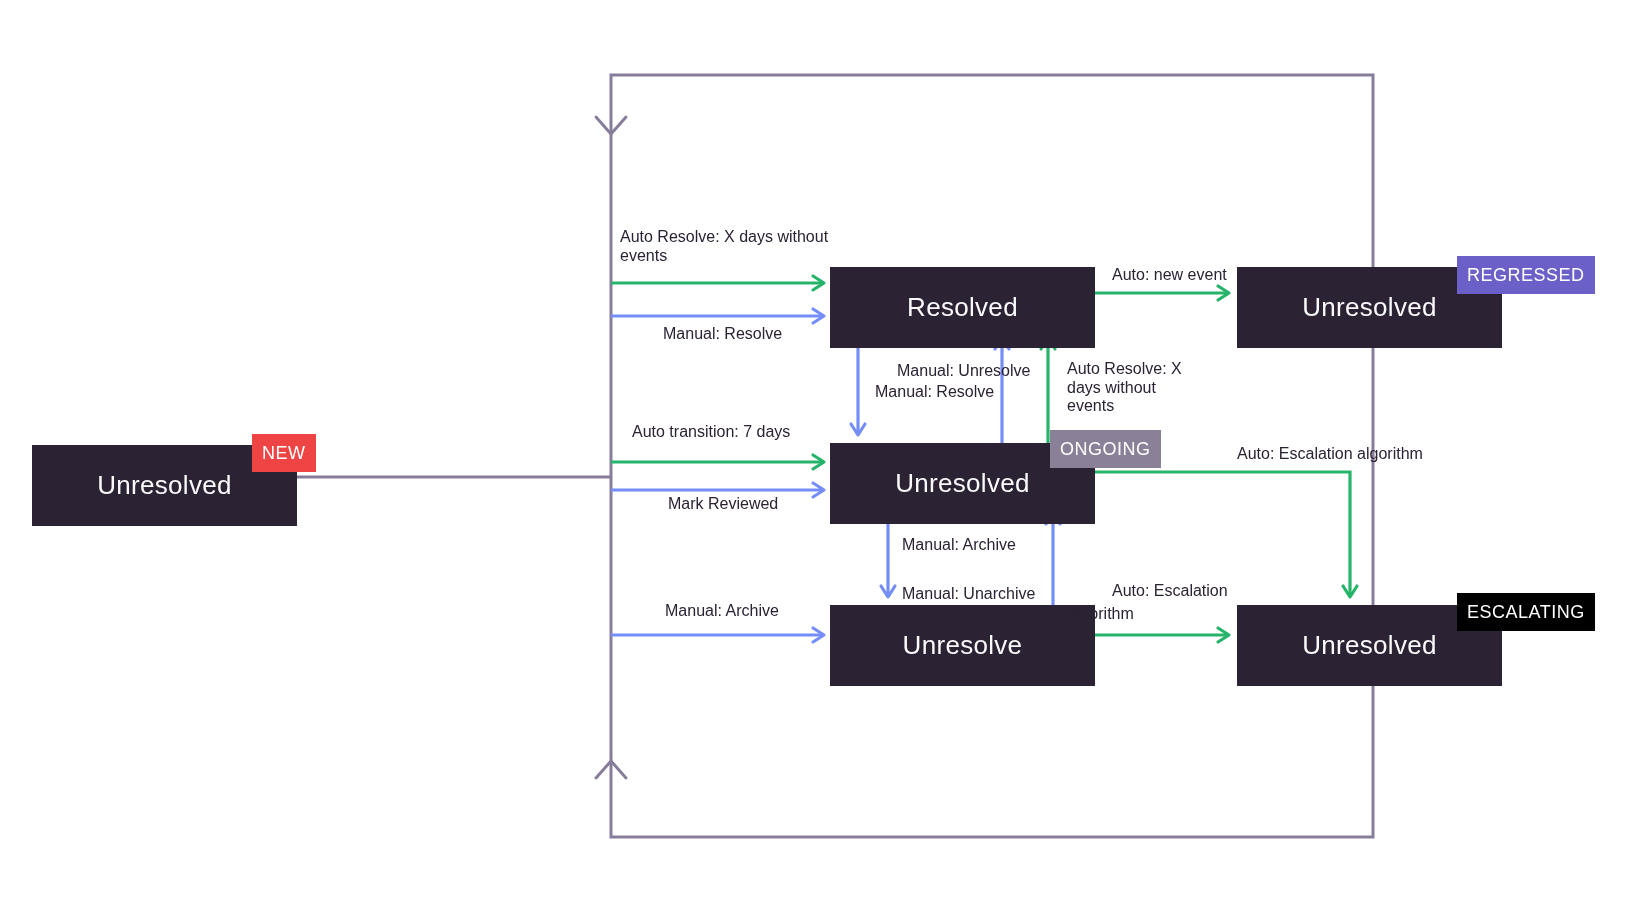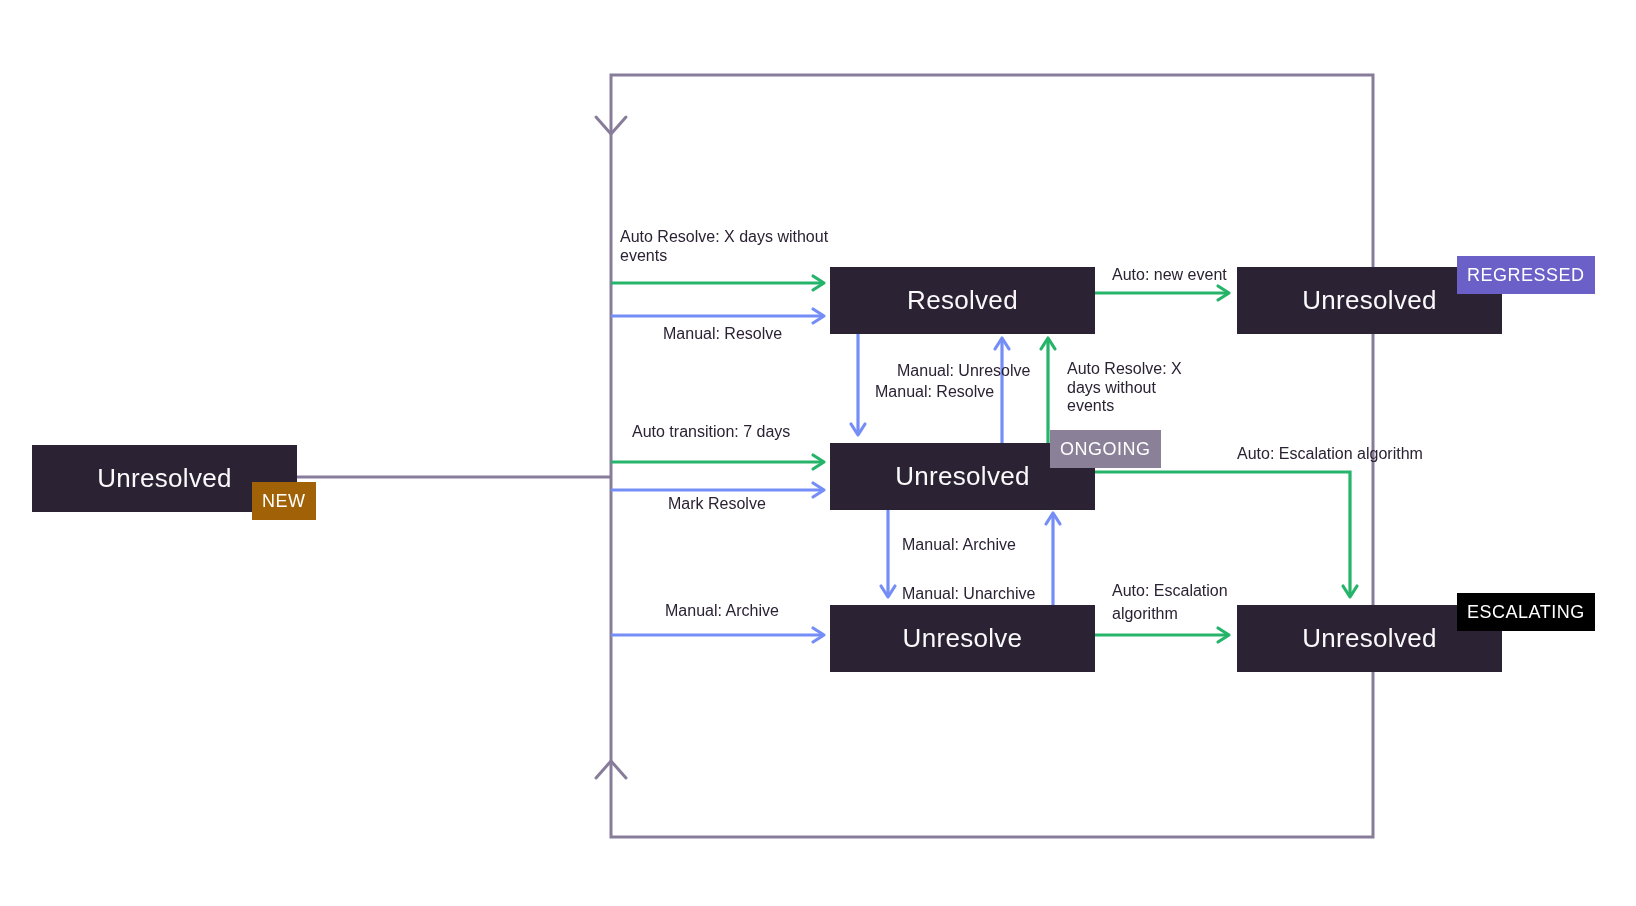--- a/index.html
+++ b/index.html
@@ -6,35 +6,35 @@
   .canvas{
     position:relative;
     width:1636px;height:906px;
     background:#ffffff;
     font-family:"Liberation Sans","DejaVu Sans",sans-serif;
     overflow:hidden;
   }
   .canvas svg{position:absolute;left:0;top:0;}
   .node{
     position:absolute;
-    width:265px;height:67px;
+    width:265px;height:81px;
     background:#2b2233;
     color:#faf9fb;
     display:flex;align-items:center;justify-content:center;
     font-size:26px;font-weight:500;letter-spacing:.3px;
   }
   .badge{
     position:absolute;
     height:26px;line-height:26px;
     padding:6px 10px;
     color:#ffffff;
     font-size:18px;font-weight:500;letter-spacing:.5px;
     white-space:nowrap;
   }
-  .badge-new{background:#a16207;margin-top:48px;}
+  .badge-new{background:#ef4444;}
   .badge-regressed{background:#6a60c8;}
   .badge-ongoing{background:#8a8198;}
   .badge-escalating{background:#000000;}
   .lbl{
     position:absolute;
     color:#2b2233;
     font-size:16px;font-weight:500;
     white-space:nowrap;
   }
 </style>
@@ -90,21 +90,21 @@
   <div class="lbl" style="left:620px;top:228px;">Auto Resolve: X days without</div>
   <div class="lbl" style="left:620px;top:247px;">events</div>
   <div class="lbl" style="left:663px;top:325px;">Manual: Resolve</div>
   <div class="lbl" style="left:1112px;top:266px;">Auto: new event</div>
   <div class="lbl" style="left:870px;top:362px;margin-left:27px;">Manual: Unresolve</div>
   <div class="lbl" style="left:875px;top:383px;">Manual: Resolve</div>
   <div class="lbl" style="left:1067px;top:360px;">Auto Resolve: X</div>
   <div class="lbl" style="left:1067px;top:379px;">days without</div>
   <div class="lbl" style="left:1067px;top:397px;">events</div>
   <div class="lbl" style="left:632px;top:423px;">Auto transition: 7 days</div>
-  <div class="lbl" style="left:668px;top:495px;">Mark Resolve</div>
+  <div class="lbl" style="left:668px;top:495px;">Mark Reviewed</div>
   <div class="lbl" style="left:1237px;top:445px;">Auto: Escalation algorithm</div>
   <div class="lbl" style="left:902px;top:536px;">Manual: Archive</div>
   <div class="lbl" style="left:902px;top:555px;margin-top:30px;">Manual: Unarchive</div>
   <div class="lbl" style="left:665px;top:602px;">Manual: Archive</div>
   <div class="lbl" style="left:1112px;top:582px;">Auto: Escalation</div>
-  <div class="lbl" style="left:1112px;top:605px;">algorithm</div>
+  <div class="lbl" style="left:1068px;top:605px;">algorithm</div>
 
 </div>
 
 </body></html>

